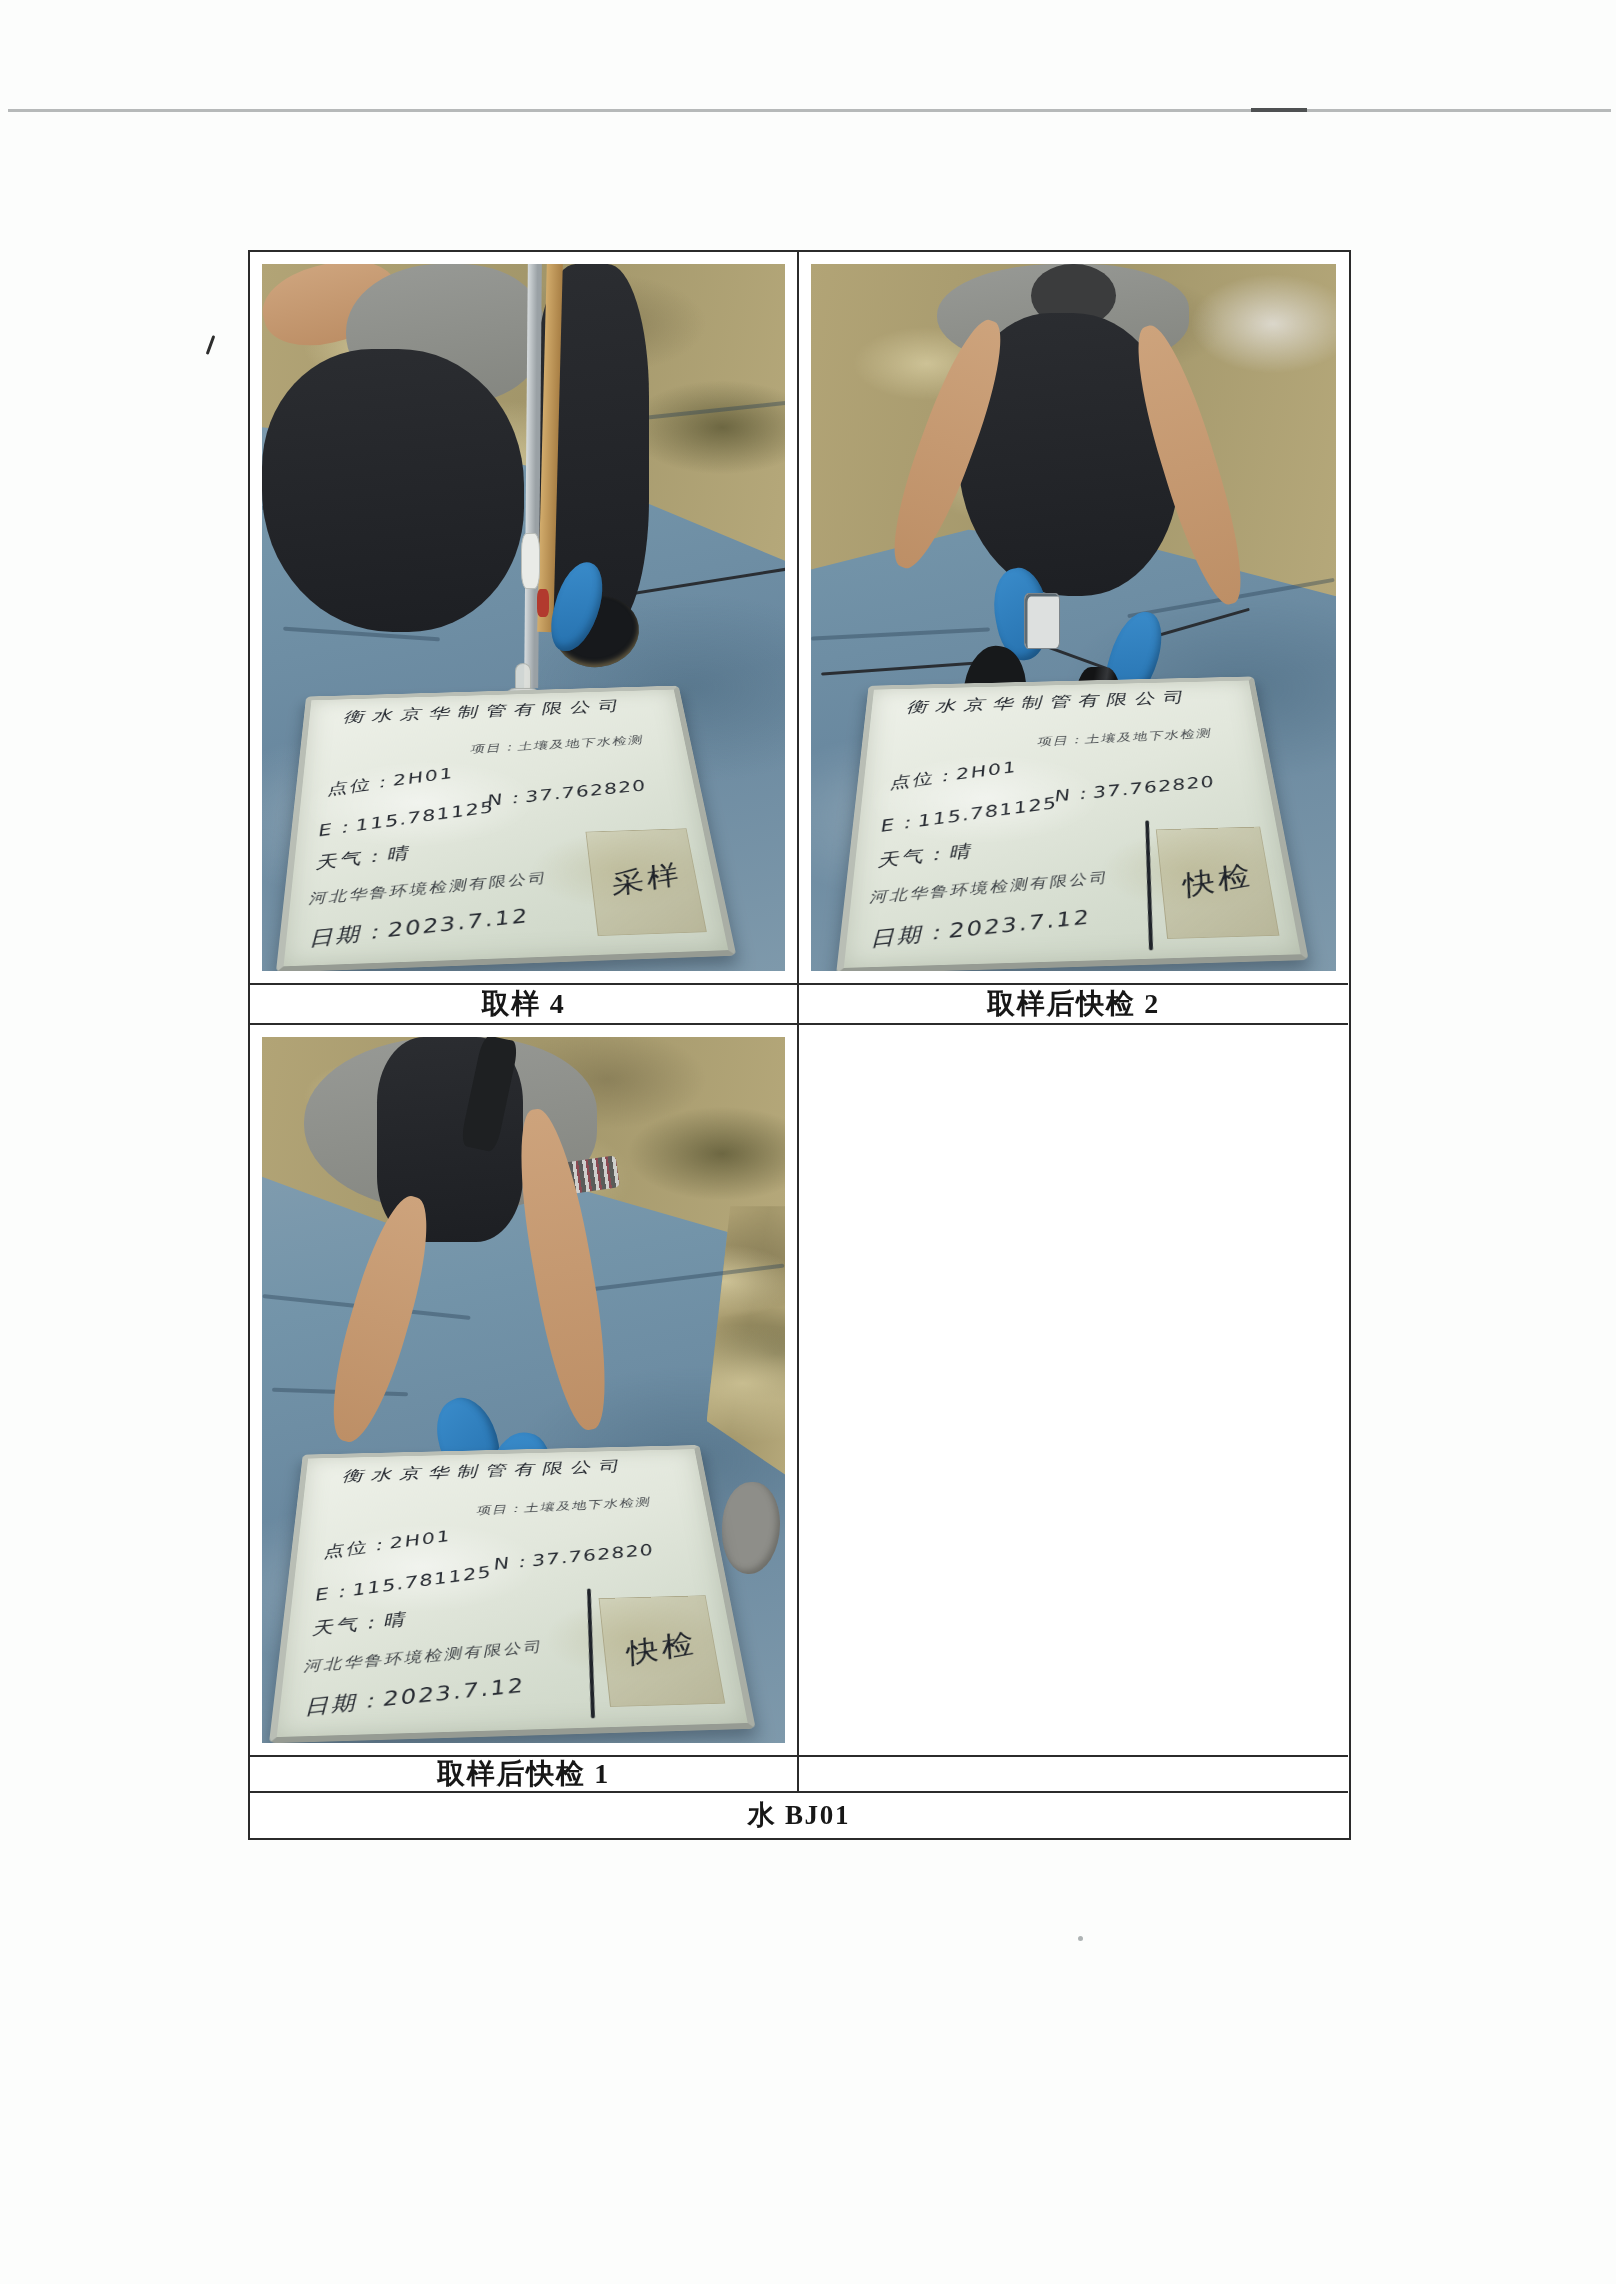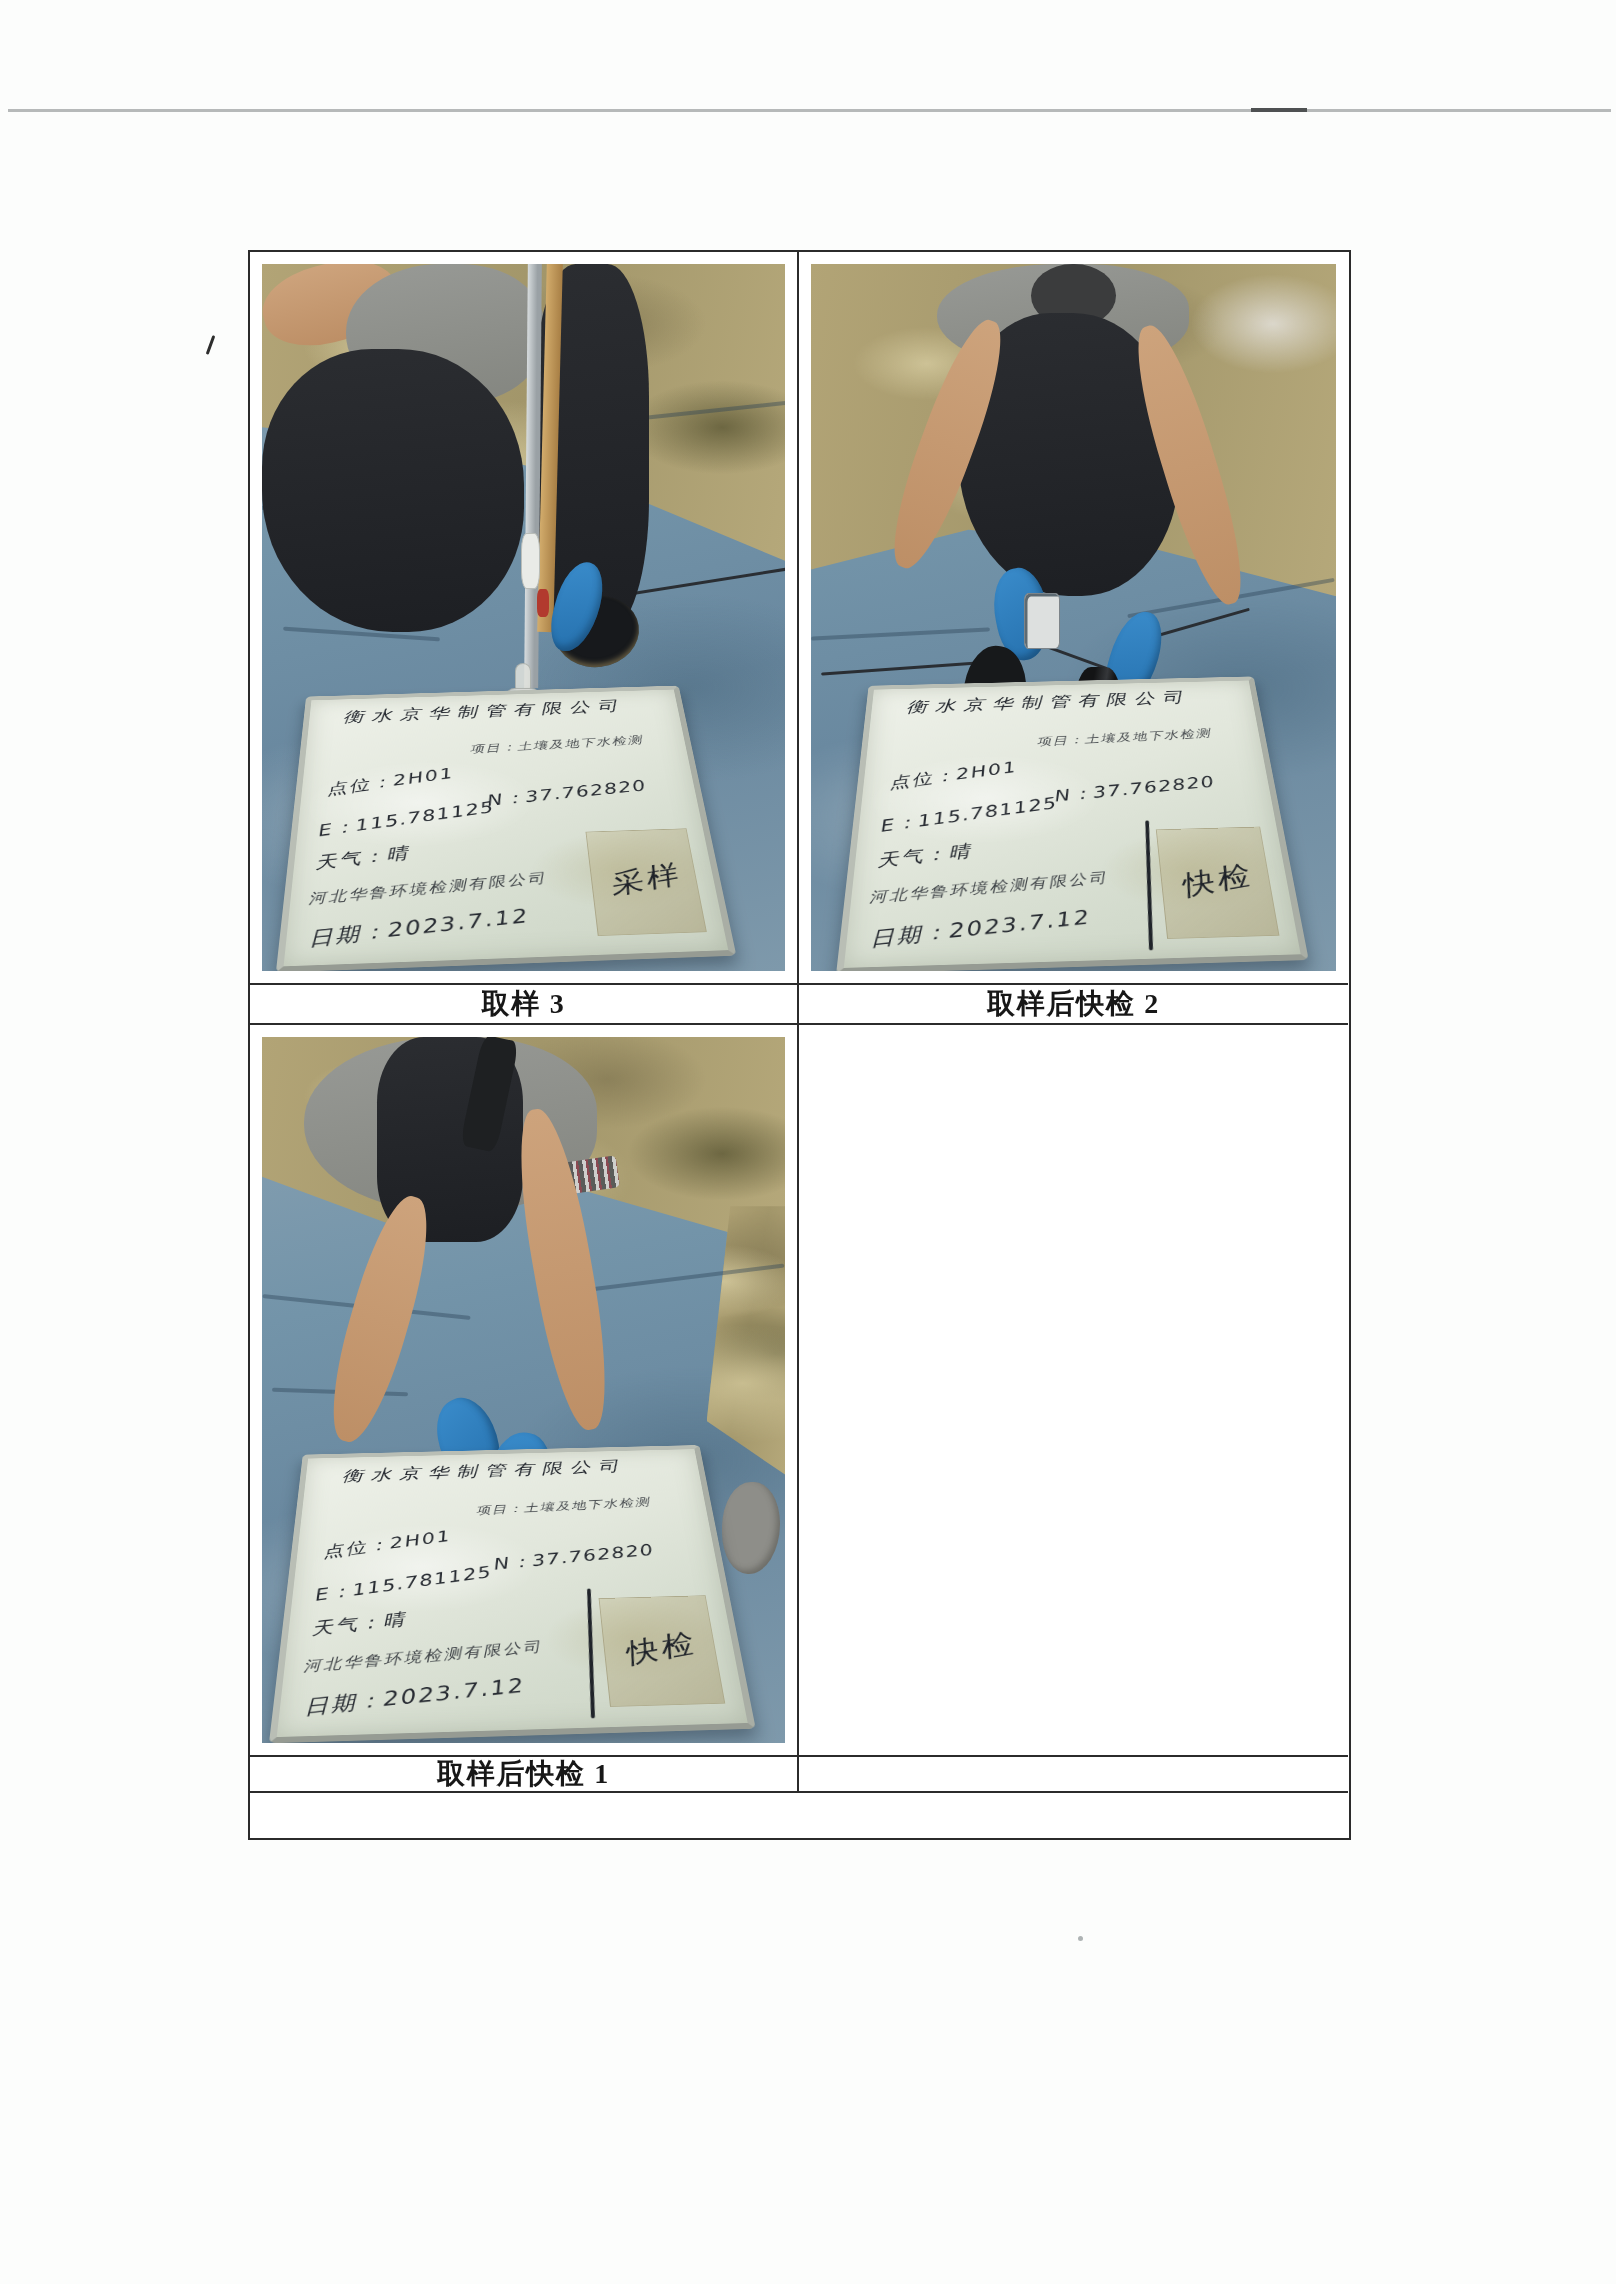--- a/index.html
+++ b/index.html
@@ -168,21 +168,21 @@
           <div class="bl bl-agency">河北华鲁环境检测有限公司</div>
           <div class="bl bl-date">日期：2023.7.12</div>
           <div class="corner-patch">
             <div class="bracket"></div>
             <div class="corner-label">快检</div>
           </div>
         </div>
       </div>
     </div>
 
-    <div class="cell cap-cell b-r b-b">取样 3</div>
+    <div class="cell cap-cell b-r b-b">取样 4</div>
     <div class="cell cap-cell b-b">取样后快检 2</div>
 
     <div class="cell photo-cell b-r b-b">
       <div class="photo">
         <div class="sc floor" style="height:30%; clip-path:polygon(0 0,100% 0,100% 100%,58% 70%,24% 88%,0 66%);"></div>
         <div class="sc floor" style="left:auto; right:0; top:24%; width:15%; height:38%; clip-path:polygon(30% 0,100% 0,100% 100%,0 80%);"></div>
         <div class="sc" style="right:1%; top:63%; width:11%; height:13%; background:#8e8e89; border-radius:50% 45% 55% 45%; box-shadow:inset -3.4px -3.4px 6.7px rgba(60,60,55,.4);"></div>
         <div class="sc fold" style="left:0; top:38%; width:40%; transform:rotate(6deg);"></div>
         <div class="sc fold" style="left:58%; top:34%; width:42%; transform:rotate(-7deg);"></div>
         <div class="sc fold" style="left:2%; top:50%; width:26%; transform:rotate(2deg);"></div>
@@ -214,16 +214,17 @@
           </div>
         </div>
       </div>
     </div>
 
     <div class="cell b-b"></div>
 
     <div class="cell cap-cell b-r b-b">取样后快检 1</div>
     <div class="cell cap-cell b-b"></div>
 
+    <div class="cell footer-cell">水 BJ01</div>
 
   </div>
 </div>
 
 
 </body></html>

